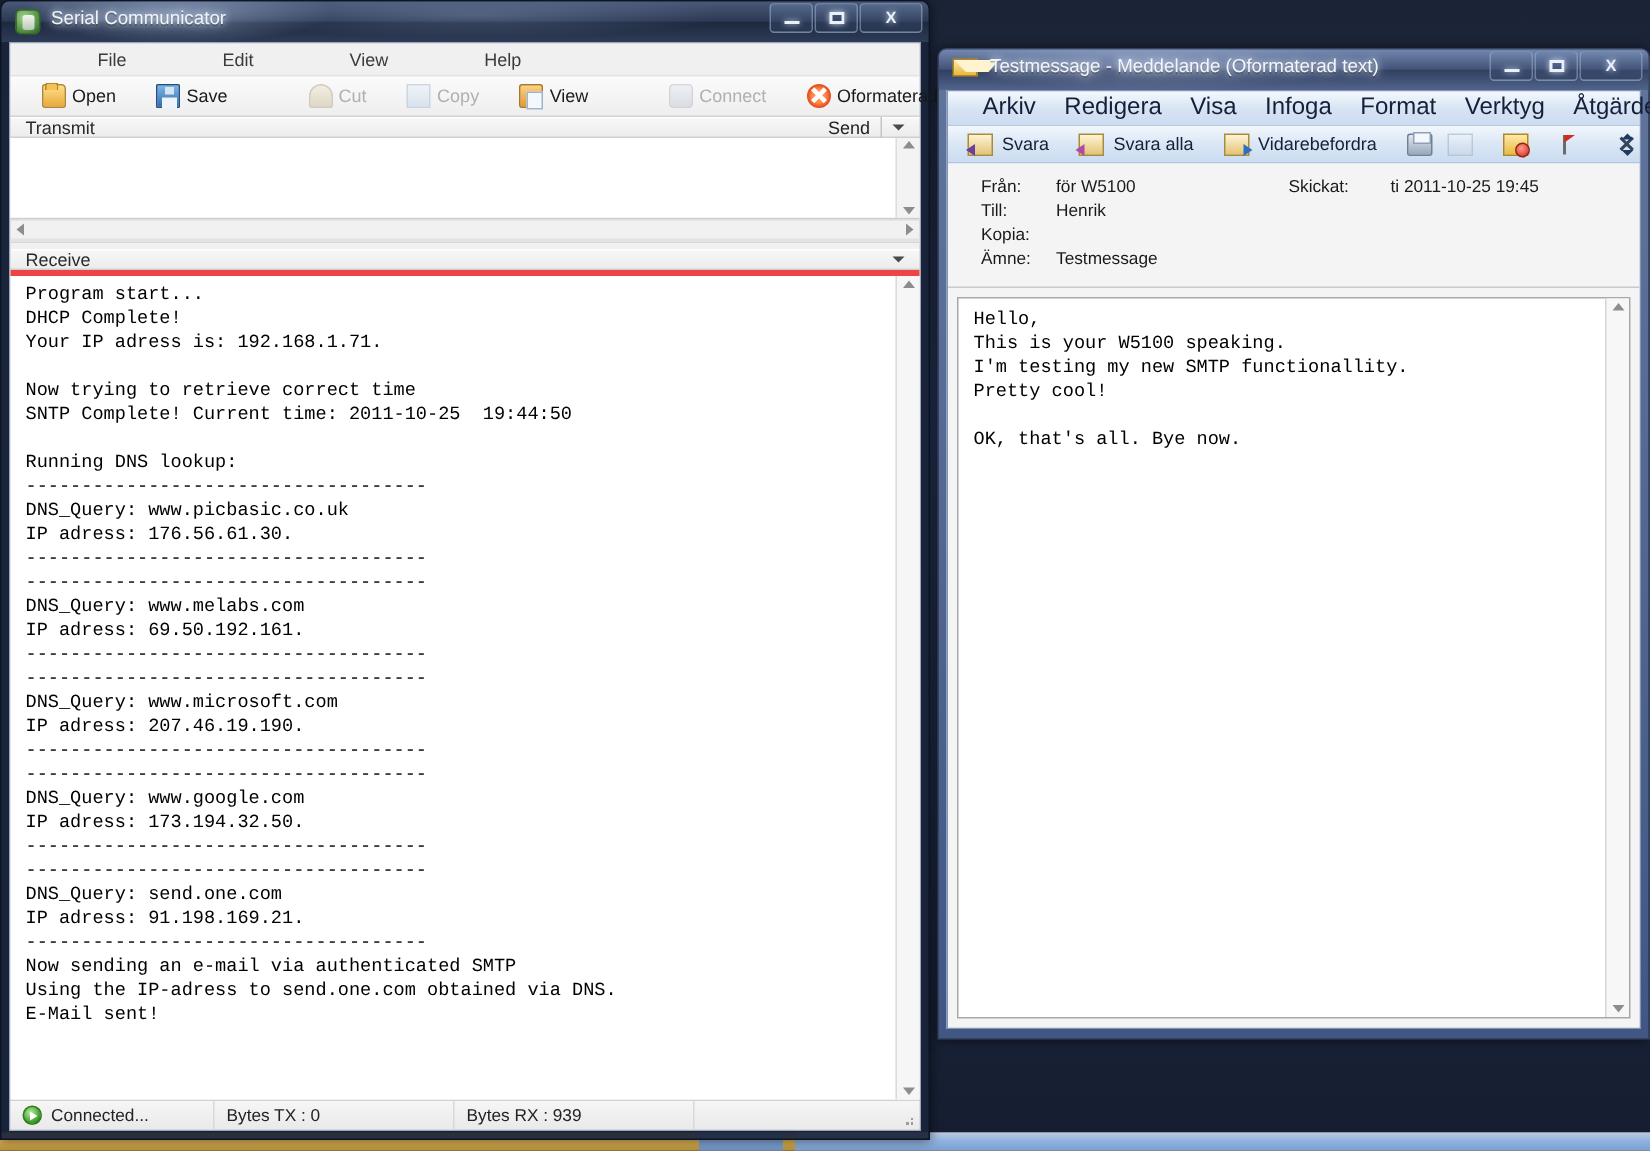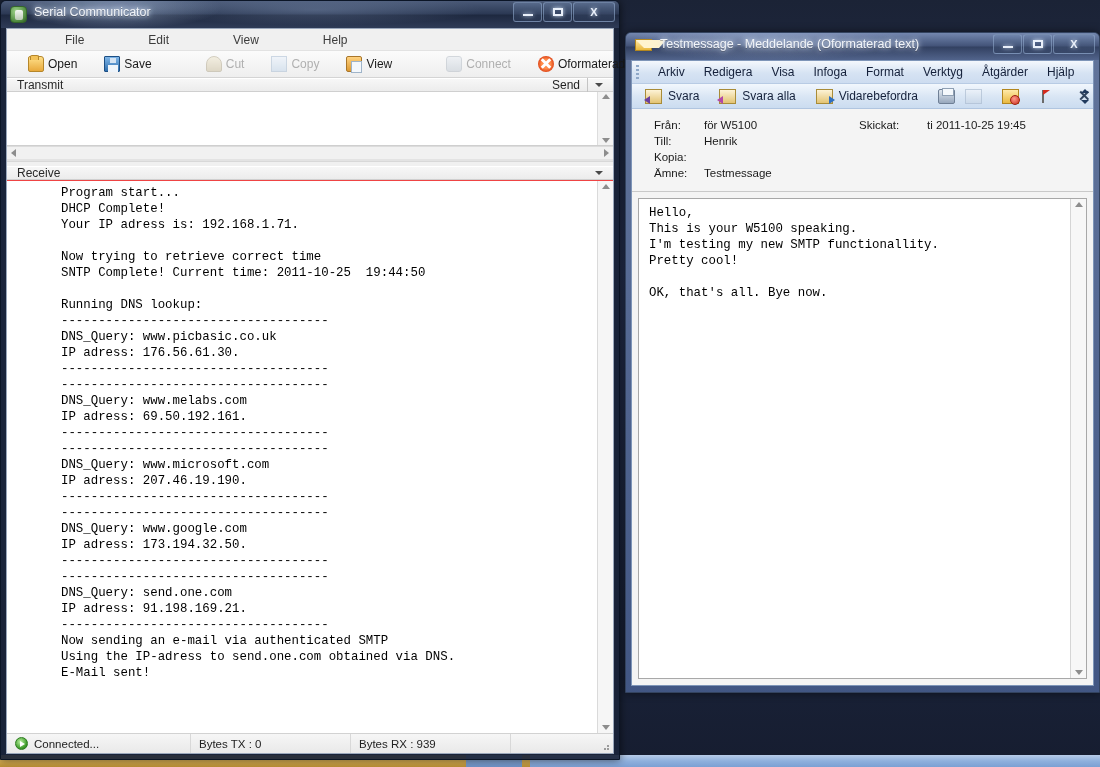--- a/index.html
+++ b/index.html
@@ -149,37 +149,37 @@
   .arrow-dn { width:0;height:0;border-left:4px solid transparent;border-right:4px solid transparent;border-top:5px solid #8d8d8d; }
   .arrow-lt { width:0;height:0;border-top:4px solid transparent;border-bottom:4px solid transparent;border-right:5px solid #8d8d8d; }
   .arrow-rt { width:0;height:0;border-top:4px solid transparent;border-bottom:4px solid transparent;border-left:5px solid #8d8d8d; }
   .hscroll {
     height: 15px; background: #f1f1f1; border-top: 1px solid #dcdcdc;
     display: flex; align-items: center; justify-content: space-between; padding: 0 4px;
     border-bottom: 2px solid #e3e3e3;
   }
   .split-gap { height: 5px; background: #f0f0f0; border-top: 1px solid #d8d8d8; }
 
-  .receive-wrap { flex: 1; display: flex; background: #fff; border-top: 1px solid #ef4444; position: relative; padding-left: 44px; }
+  .receive-wrap { flex: 1; display: flex; background: #fff; border-top: 4px solid #ef4444; position: relative; }
   .receive-text {
     flex: 1; padding: 4px 0 0 10px; overflow: hidden;
     font-family: "Liberation Mono", "DejaVu Sans Mono", monospace;
     font-size: 12.4px; line-height: 16px; color: #000; white-space: pre;
   }
   .receive-scroll {
     width: 16px; background: #f6f6f6; border-left: 1px solid #dadada;
     display: flex; flex-direction: column; justify-content: space-between; align-items: center; padding: 3px 0;
   }
 
   .statusbar {
     height: 20px; background: linear-gradient(180deg,#f6f6f6,#e9e9e9);
     border-top: 1px solid #d2d2d2; display: flex; align-items: center; font-size: 11.5px; color: #222;
   }
   .sb-cell { display: flex; align-items: center; gap: 6px; padding-left: 8px; height: 100%; border-right: 1px solid #d8d8d8; }
-  .sb-c1 { width: 184px; }
+  .sb-c1 { width: 136px; }
   .sb-c2 { width: 160px; }
   .sb-c3 { width: 160px; }
   .sb-c4 { flex: 1; border-right: none; position: relative; }
   .conn-dot {
     width: 13px; height: 13px; border-radius: 50%;
     background: radial-gradient(circle at 40% 35%, #b9f0a0, #3f9c2b 65%, #22631a);
     border: 1px solid #2c7b1f; position: relative;
   }
   .conn-dot::after {
     content:""; position:absolute; left:4px; top:3px;
@@ -228,21 +228,21 @@
     background: #f4f7fb; border: 1px solid #7e95b8; display: flex; flex-direction: column;
   }
   .ol-menubar {
     height: 23px;
     background: linear-gradient(180deg,#f4f8fd,#d6e3f3 55%, #cddcf0);
     border-bottom: 1px solid #b8cbe4;
     display: flex; align-items: center; padding-left: 4px; gap: 13px;
   }
   .dotgrip { width: 3px; height: 14px; margin-right: 3px;
     background: repeating-linear-gradient(180deg,#8fa8c8 0 2px, transparent 2px 4px); }
-  .ol-menubar span.mi { font-size: 12px; color: #14203a; padding: 1px 3px; }
+  .ol-menubar span.mi { font-size: 16px; color: #14203a; padding: 1px 3px; }
   .ol-toolbar {
     height: 25px;
     background: linear-gradient(180deg,#f2f7fd,#d8e5f4 55%, #cbdcf0);
     border-bottom: 1px solid #b0c5e0;
     display: flex; align-items: center; padding-left: 4px; gap: 2px; position: relative;
   }
   .ol-tbtn { display: flex; align-items: center; gap: 6px; font-size: 12px; color: #14203a; padding: 1px 4px; white-space: nowrap; }
   .ol-sep { width: 1px; height: 16px; background: #a8bdd8; margin: 0 4px; }
   .oi { width: 17px; height: 15px; position: relative; flex: 0 0 17px; }
   .ic-reply { background: linear-gradient(180deg,#fdf3d6,#e3c474); border: 1px solid #a98c38; }

